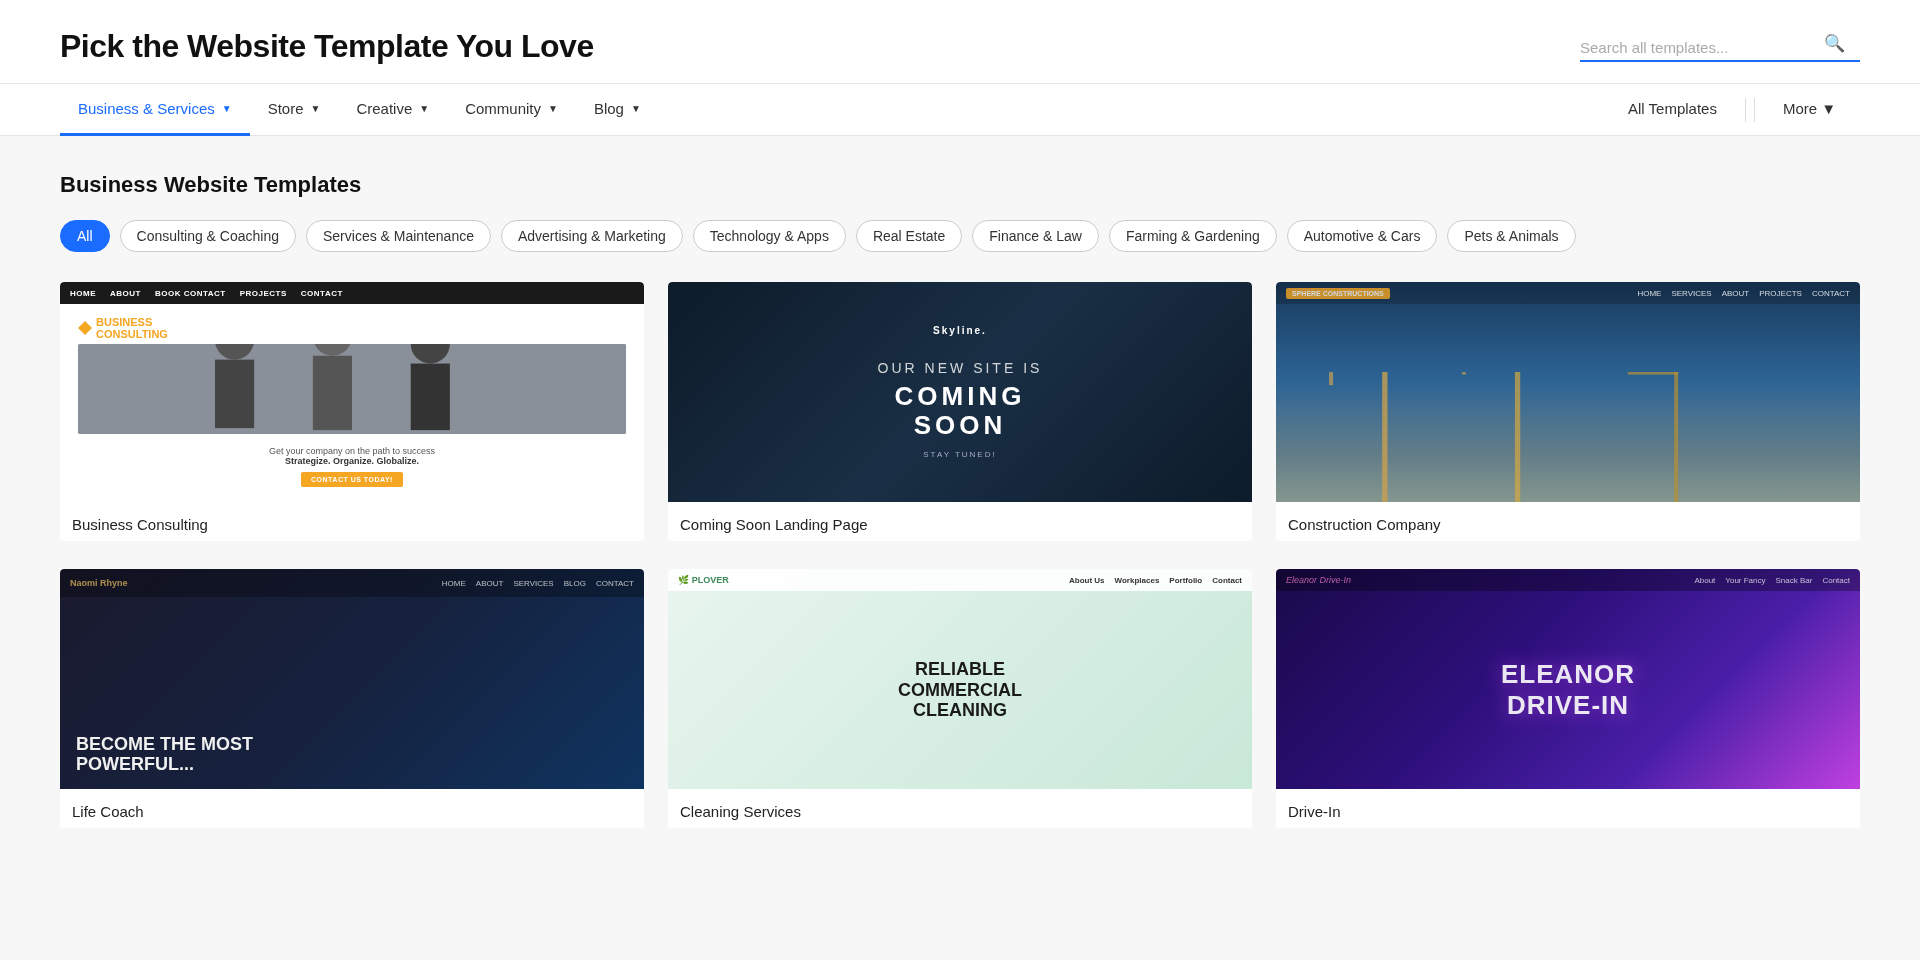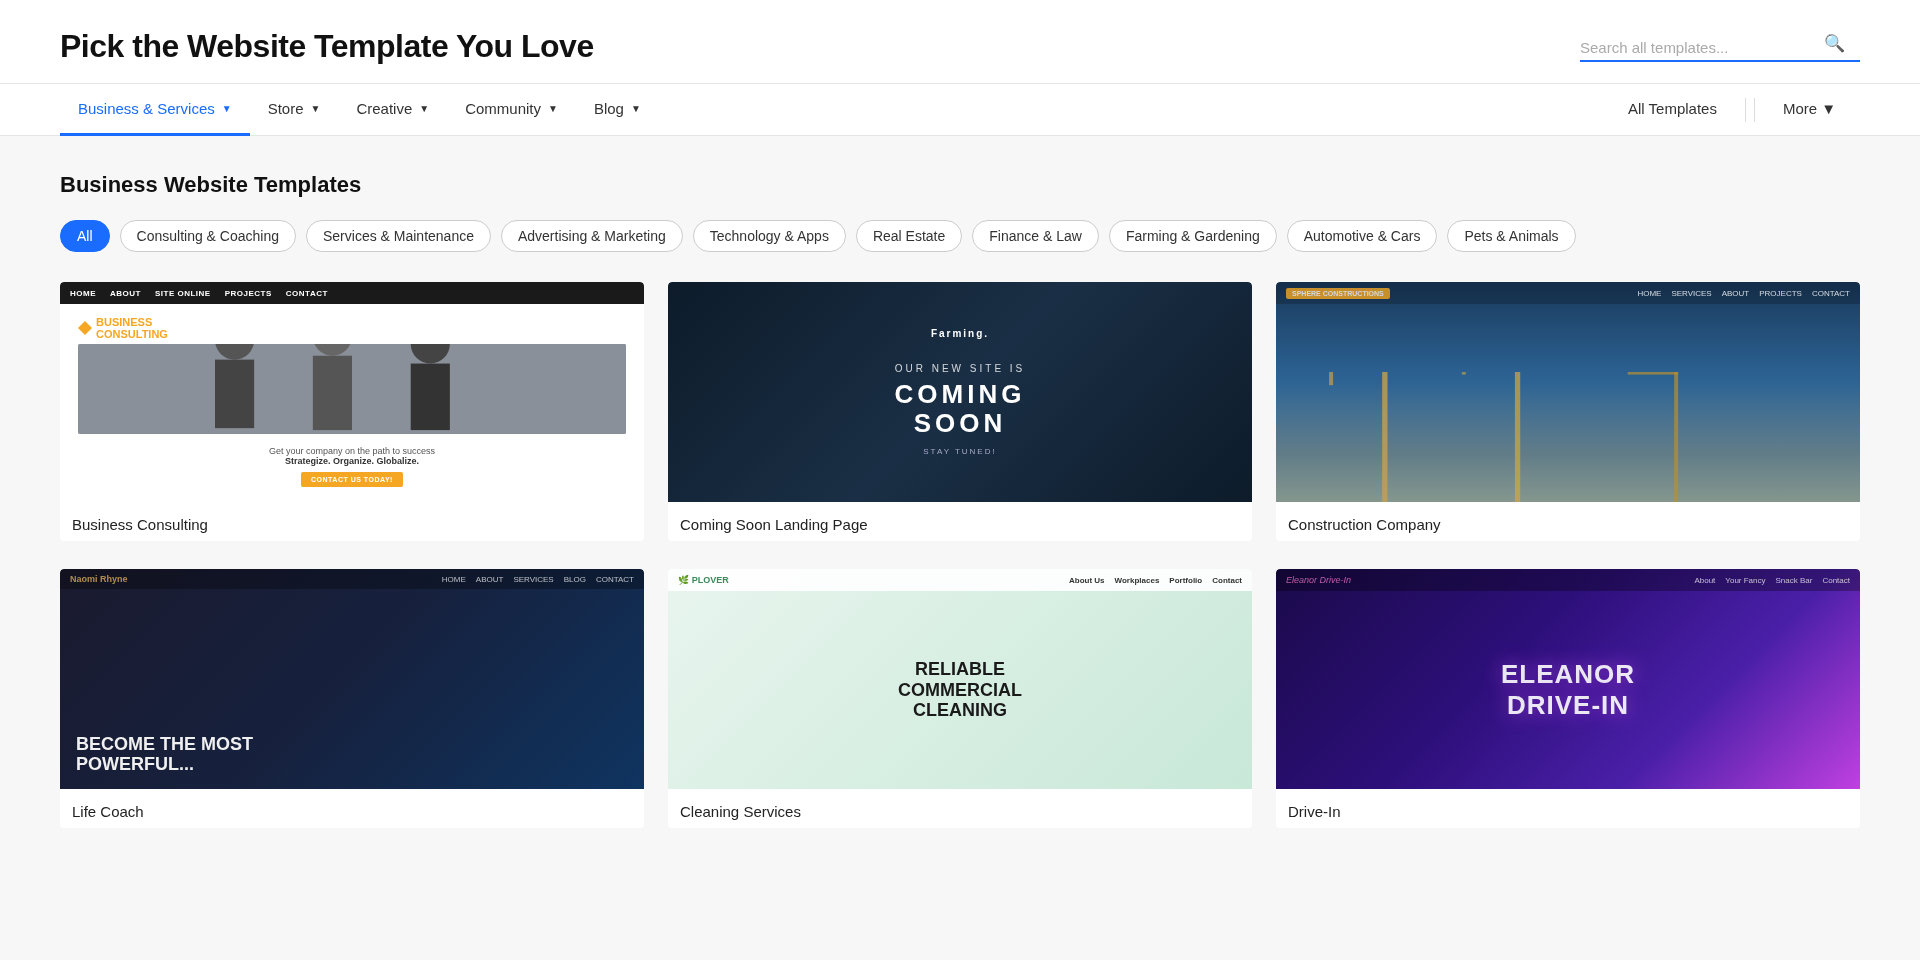--- a/index.html
+++ b/index.html
@@ -257,21 +257,21 @@
     }
     .thumb-2 .mock-logo2 {
       color: #fff;
       font-size: 10px;
       font-weight: 600;
       letter-spacing: 2px;
       margin-bottom: 24px;
     }
     .thumb-2 .mock-coming {
       color: #fff;
-      font-size: 10px;
+      font-size: 14px;
       letter-spacing: 3px;
       opacity: 0.8;
       margin-bottom: 6px;
     }
     .thumb-2 .mock-soon {
       color: #fff;
       font-size: 26px;
       font-weight: 800;
       letter-spacing: 4px;
       text-align: center;
@@ -343,21 +343,21 @@
     
     .thumb-4 {
       background: linear-gradient(135deg, #1a1a2e 0%, #16213e 50%, #0f3460 100%);
       flex-direction: column;
       align-items: stretch;
       justify-content: flex-start;
       padding: 0;
     }
     .thumb-4 .mock-nav4 {
       background: rgba(0,0,0,0.3);
-      height: 20px;
+      height: 28px;
       display: flex;
       align-items: center;
       padding: 0 10px;
       gap: 10px;
     }
     .thumb-4 .mock-nav4 span {
       color: #fff;
       font-size: 8px;
       opacity: 0.7;
     }
@@ -514,21 +514,21 @@
     <button class="filter-pill">Pets &amp; Animals</button>
   </div>
 
   <div class="template-grid">
 
     <div class="template-card">
       <div class="template-thumb thumb-1">
         <div class="mock-nav">
           <span>HOME</span>
             <span>ABOUT</span>
-            <span>SITE ONLINE</span>
+            <span>BOOK CONTACT</span>
             <span>PROJECTS</span>
             <span>CONTACT</span>
         </div>
         <div class="mock-body">
           <div class="mock-logo">
             <span class="mock-logo-icon"></span>
             <span>BUSINESS<br>CONSULTING</span>
           </div>
           <div class="mock-hero">
 
@@ -546,21 +546,21 @@
           <div class="mock-tagline" style="font-size:9px;color:#555;font-weight:400;margin-top:4px;">Get your company on the path to success</div>
           <div class="mock-tagline">Strategize. Organize. Globalize.</div>
           <div class="mock-cta">CONTACT US TODAY!</div>
         </div>
       </div>
       <div class="template-label">Business Consulting</div>
     </div>
 
     <div class="template-card">
       <div class="template-thumb thumb-2">
-        <div class="mock-logo2">Farming.</div>
+        <div class="mock-logo2">Skyline.</div>
         <div class="mock-coming">OUR NEW SITE IS</div>
         <div class="mock-soon">COMING<br>SOON</div>
         <div class="mock-stay">STAY TUNED!</div>
       </div>
       <div class="template-label">Coming Soon Landing Page</div>
     </div>
 
     <div class="template-card">
       <div class="template-thumb thumb-3">
         <div class="mock-nav3">

